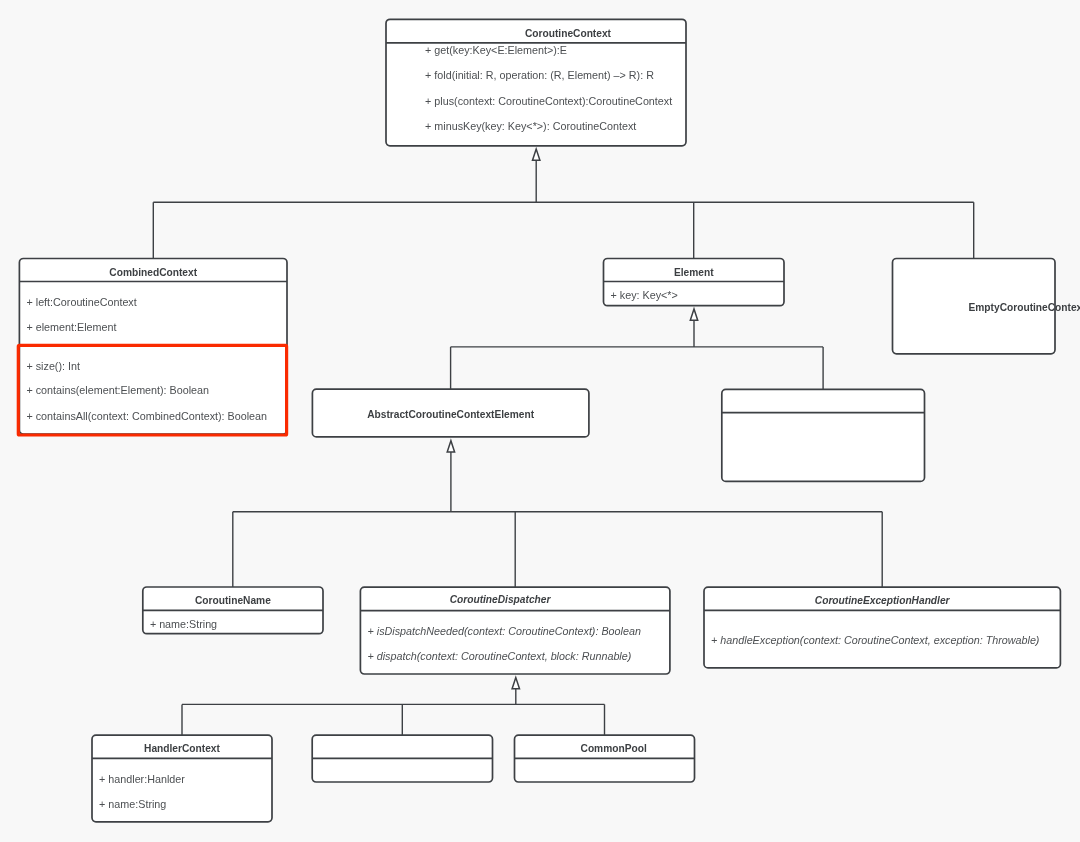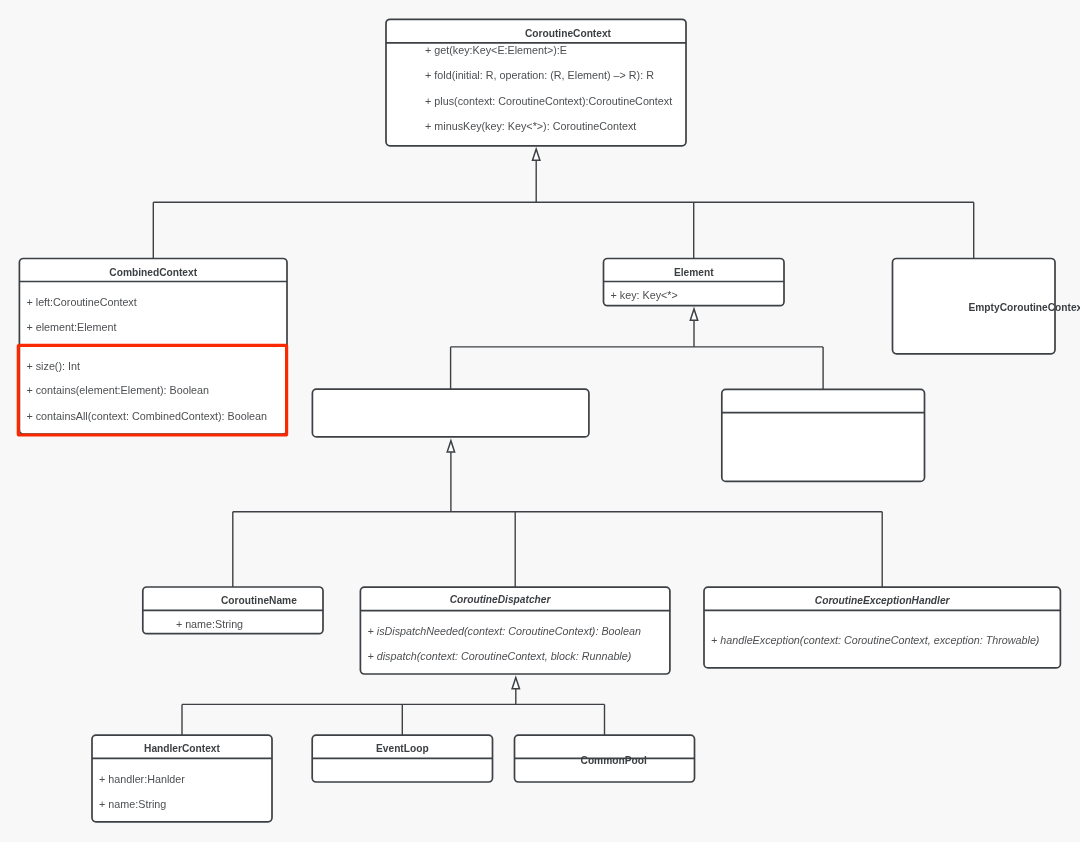--- a/index.html
+++ b/index.html
@@ -99,38 +99,38 @@
     <div class="uml-row" style="left: 7.95px; top: 132.65px; color: rgb(76, 79, 82);">+ contains(element:Element): Boolean</div>
     <div class="uml-row" style="left: 7.95px; top: 158.05px; color: rgb(76, 79, 82);">+ containsAll(context: CombinedContext): Boolean</div>
   </div>
   <div class="uml-class" style="left:602.65px;top:257.65px;width:182.2px;height:48.9px;">
     <div class="uml-title" style="top: 15.05px; color: rgb(60, 63, 66);">Element</div>
     <div class="uml-row" style="left: 7.95px; top: 37.15px; color: rgb(76, 79, 82);">+ key: Key&lt;*&gt;</div>
   </div>
   <div class="uml-class" style="left:945px;top:257.65px;width:164.2px;height:80px;padding-left:16px;">
     <div class="uml-center" style="top: 50.55px; color: rgb(60, 63, 66);">EmptyCoroutineContext</div>
   </div>
-  <div class="uml-class" style="left:141.95px;top:586.15px;width:181.9px;height:53px;margin-left:26px;">
+  <div class="uml-class" style="left:311.55px;top:388.35px;width:278.2px;height:49.4px;">
+    <div class="uml-center" style="top: 26.25px; color: rgb(60, 63, 66);">AbstractCoroutineContextElement</div>
+  </div>
+  <div class="uml-class" style="left:141.95px;top:586.15px;width:181.9px;height:53px;">
     <div class="uml-title" style="top: 14.45px; color: rgb(60, 63, 66);">CoroutineName</div>
     <div class="uml-row" style="left: 7.95px; top: 37.85px; color: rgb(76, 79, 82);">+ name:String</div>
   </div>
   <div class="uml-class" style="left:359.55px;top:586.25px;width:281px;height:88.6px;font-style:italic;">
     <div class="uml-title" style="top: 14.15px; color: rgb(60, 63, 66);">CoroutineDispatcher</div>
     <div class="uml-row" style="left: 7.95px; top: 44.55px; color: rgb(76, 79, 82);">+ isDispatchNeeded(context: CoroutineContext): Boolean</div>
     <div class="uml-row" style="left: 7.95px; top: 69.95px; color: rgb(76, 79, 82);">+ dispatch(context: CoroutineContext, block: Runnable)</div>
   </div>
   <div class="uml-class" style="left:703.15px;top:586.25px;width:358.1px;height:82.5px;font-style:italic;">
     <div class="uml-title" style="top: 14.35px; color: rgb(60, 63, 66);">CoroutineExceptionHandler</div>
     <div class="uml-row" style="left: 7.95px; top: 53.95px; color: rgb(76, 79, 82);">+ handleException(context: CoroutineContext, exception: Throwable)</div>
   </div>
   <div class="uml-class" style="left:91.15px;top:734.35px;width:181.7px;height:83px;">
     <div class="uml-title" style="top: 14.65px; color: rgb(60, 63, 66);">HandlerContext</div>
     <div class="uml-row" style="left: 7.95px; top: 44.85px; color: rgb(76, 79, 82);">+ handler:Hanlder</div>
     <div class="uml-row" style="left: 7.95px; top: 69.75px; color: rgb(76, 79, 82);">+ name:String</div>
   </div>
-  <div class="uml-class" style="left:311.35px;top:734.35px;width:182.0px;height:48.5px;">
-    <div class="uml-title" style="top: 14.75px; color: rgb(60, 63, 66);">EventLoop</div>
-  </div>
-  <div class="uml-class" style="left:513.65px;top:734.35px;width:200px;height:48.5px;margin-top:12px;">
+  <div class="uml-class" style="left:513.65px;top:734.35px;width:200px;height:48.5px;">
     <div class="uml-title" style="top: 14.75px; color: rgb(60, 63, 66);">CommonPool</div>
   </div>
 
 </div>
 
 </body></html>

